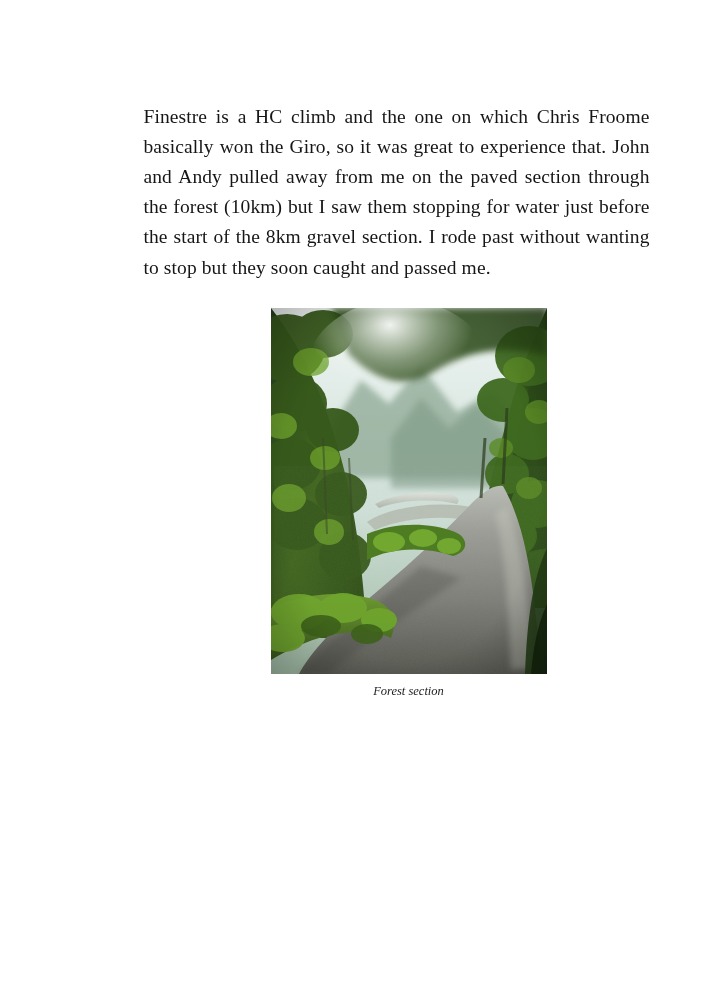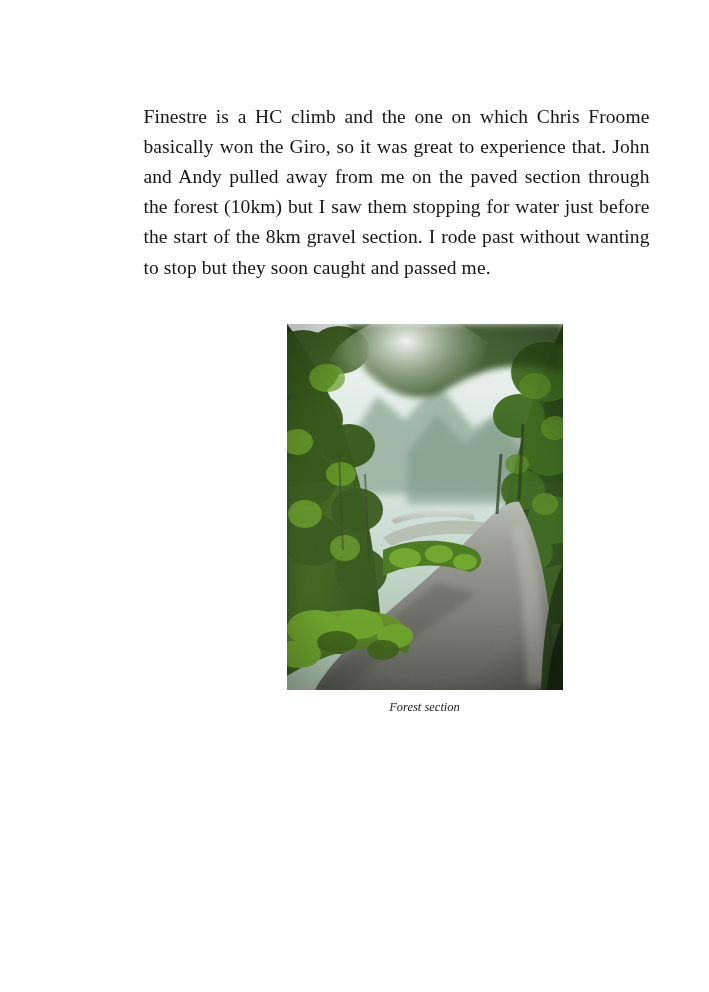--- a/index.html
+++ b/index.html
@@ -67,21 +67,21 @@
     color: #2b2b2b;
   }
 </style>
 </head>
 <body>
 
 <div class="page">
 
   <p class="body-text">Finestre is a HC climb and the one on which Chris Froome basically won the Giro, so it was great to experience that. John and Andy pulled away from me on the paved section through the forest (10km) but I saw them stopping for water just before the start of the 8km gravel section. I rode past without wanting to stop but they soon caught and passed me.</p>
 
-  <figure class="figure" style="margin:16px;padding-left:12px;">
+  <figure class="figure" style="margin:0;padding-left:12px;">
     <div class="photo">
       <svg viewBox="0 0 276 366" preserveAspectRatio="none" aria-hidden="true">
         <defs>
           <linearGradient id="skyGrad" x1="0" y1="0" x2="0" y2="1">
             <stop offset="0%" stop-color="#eef4f2"></stop>
             <stop offset="55%" stop-color="#cfe0d8"></stop>
             <stop offset="100%" stop-color="#9fb9a2"></stop>
           </linearGradient>
           <linearGradient id="canopyLeft" x1="0" y1="0" x2="1" y2="1">
             <stop offset="0%" stop-color="#25401c"></stop>

